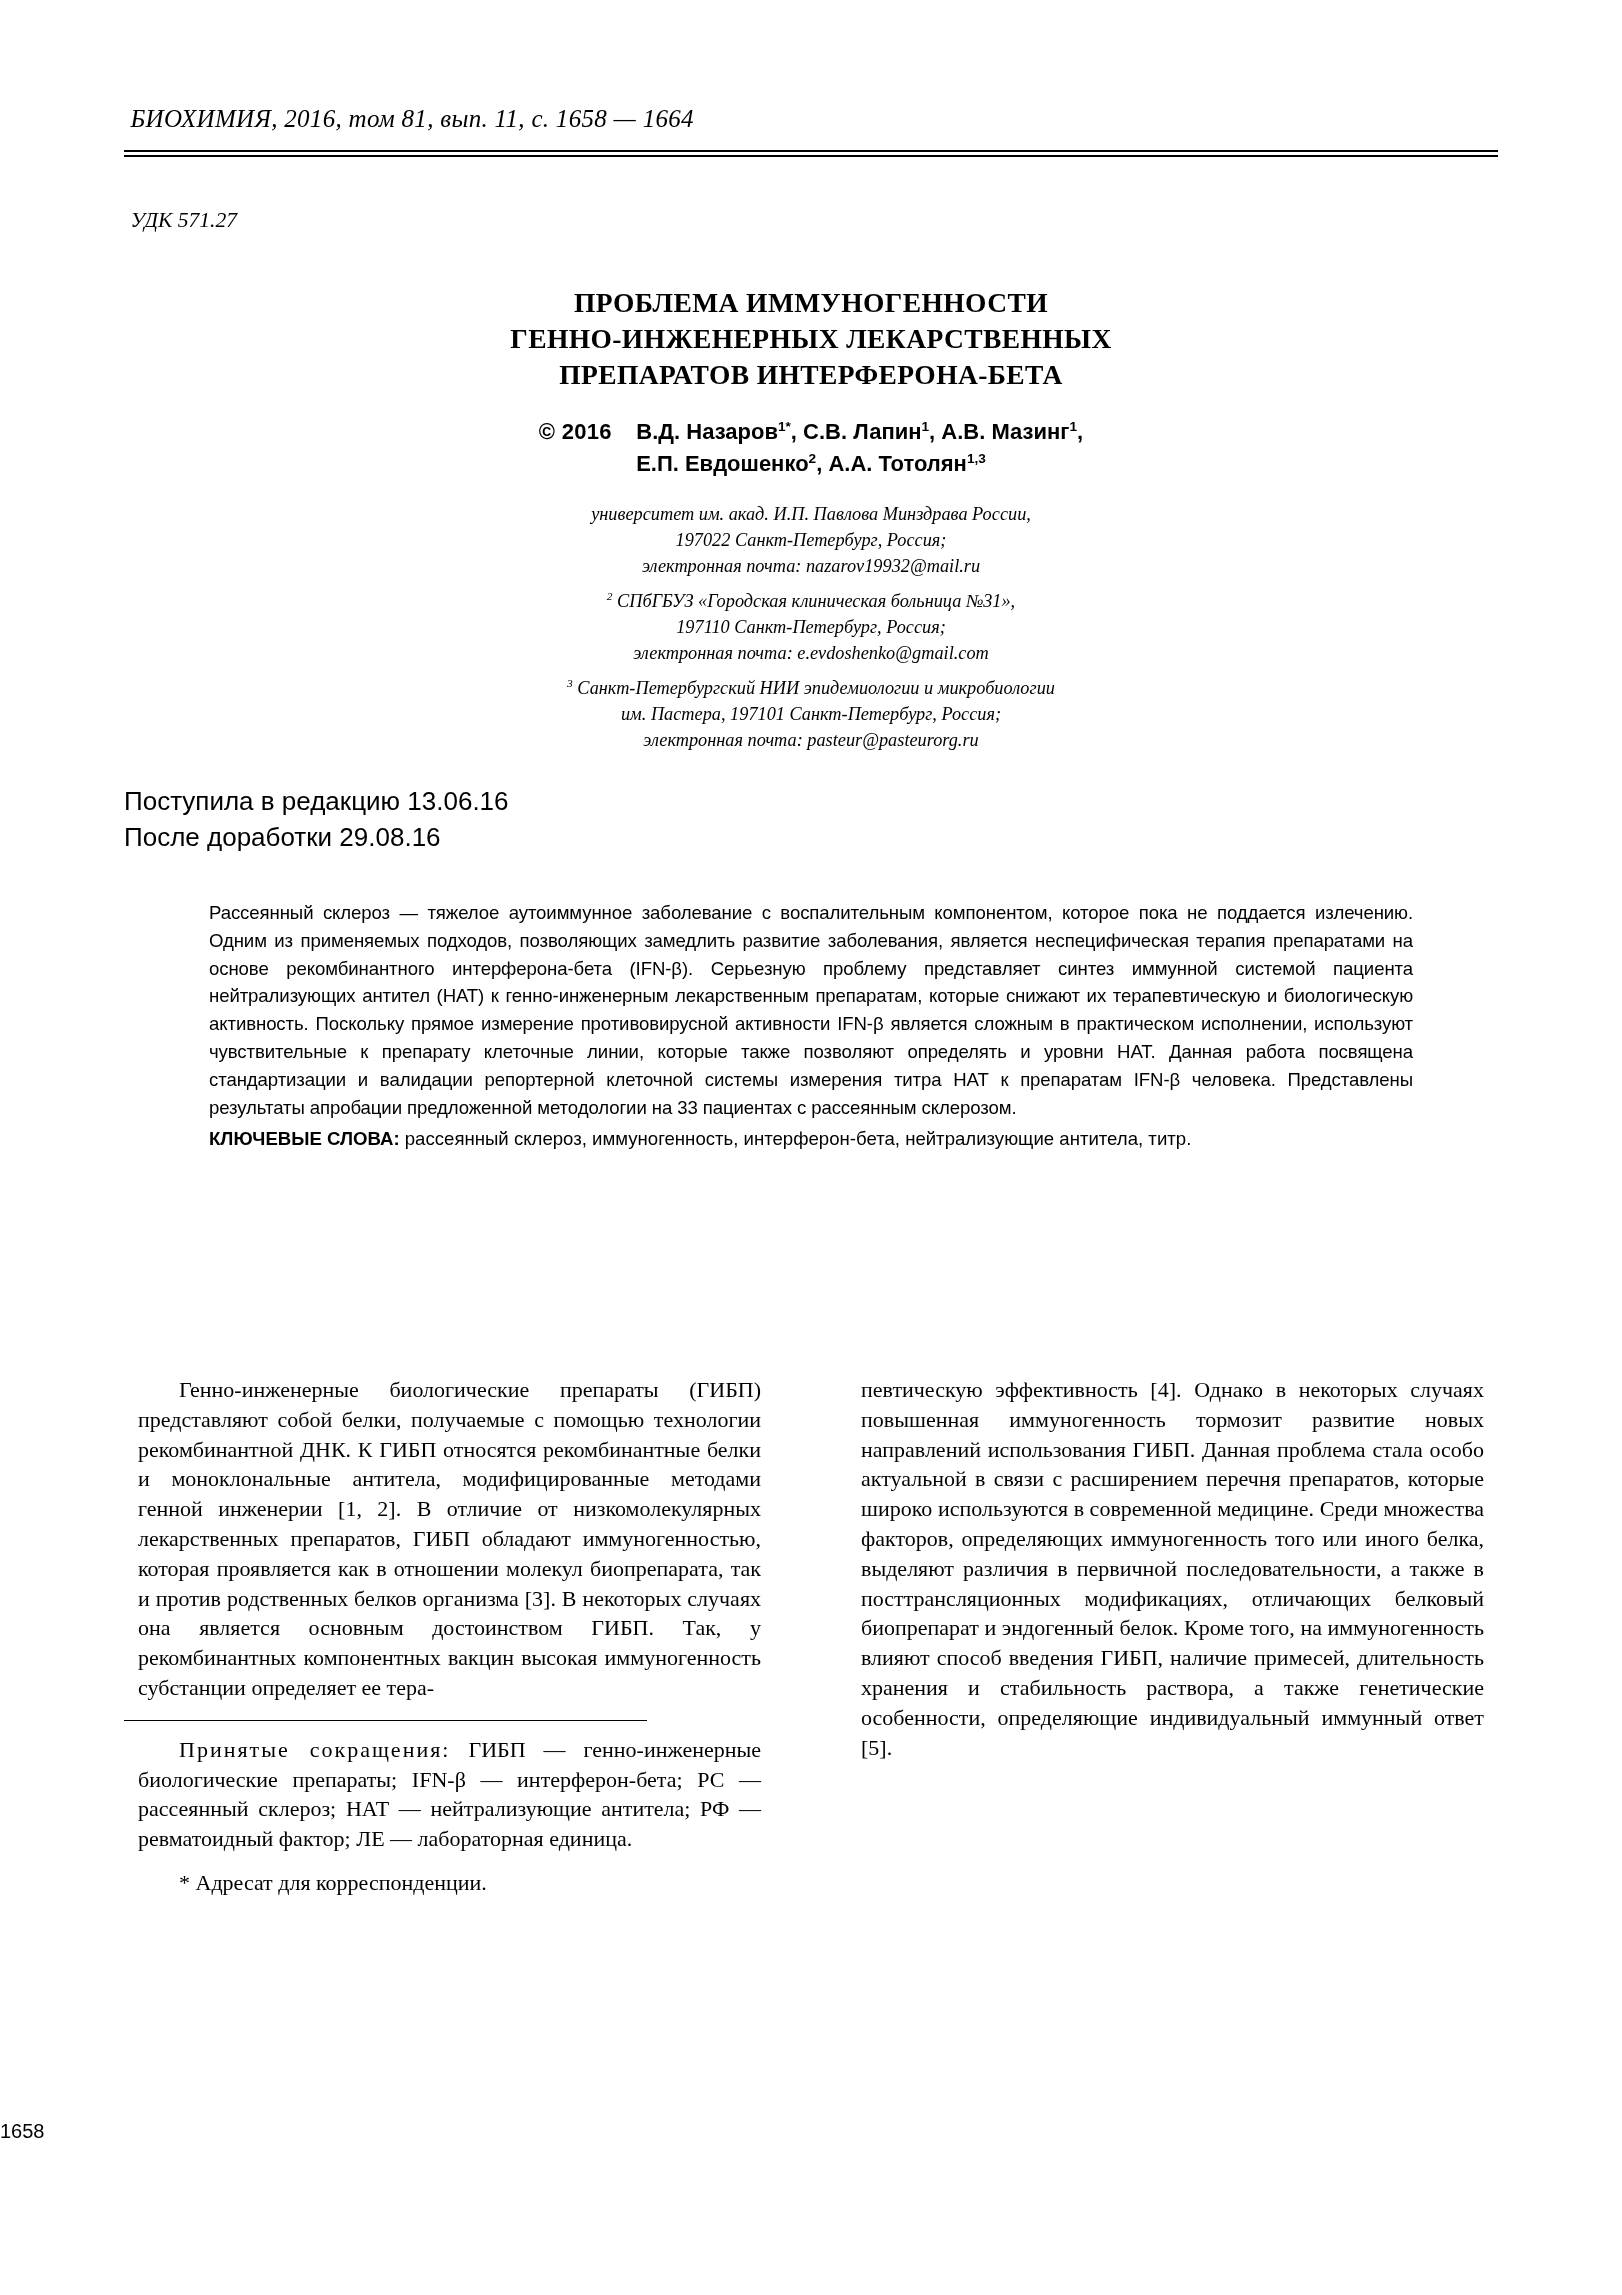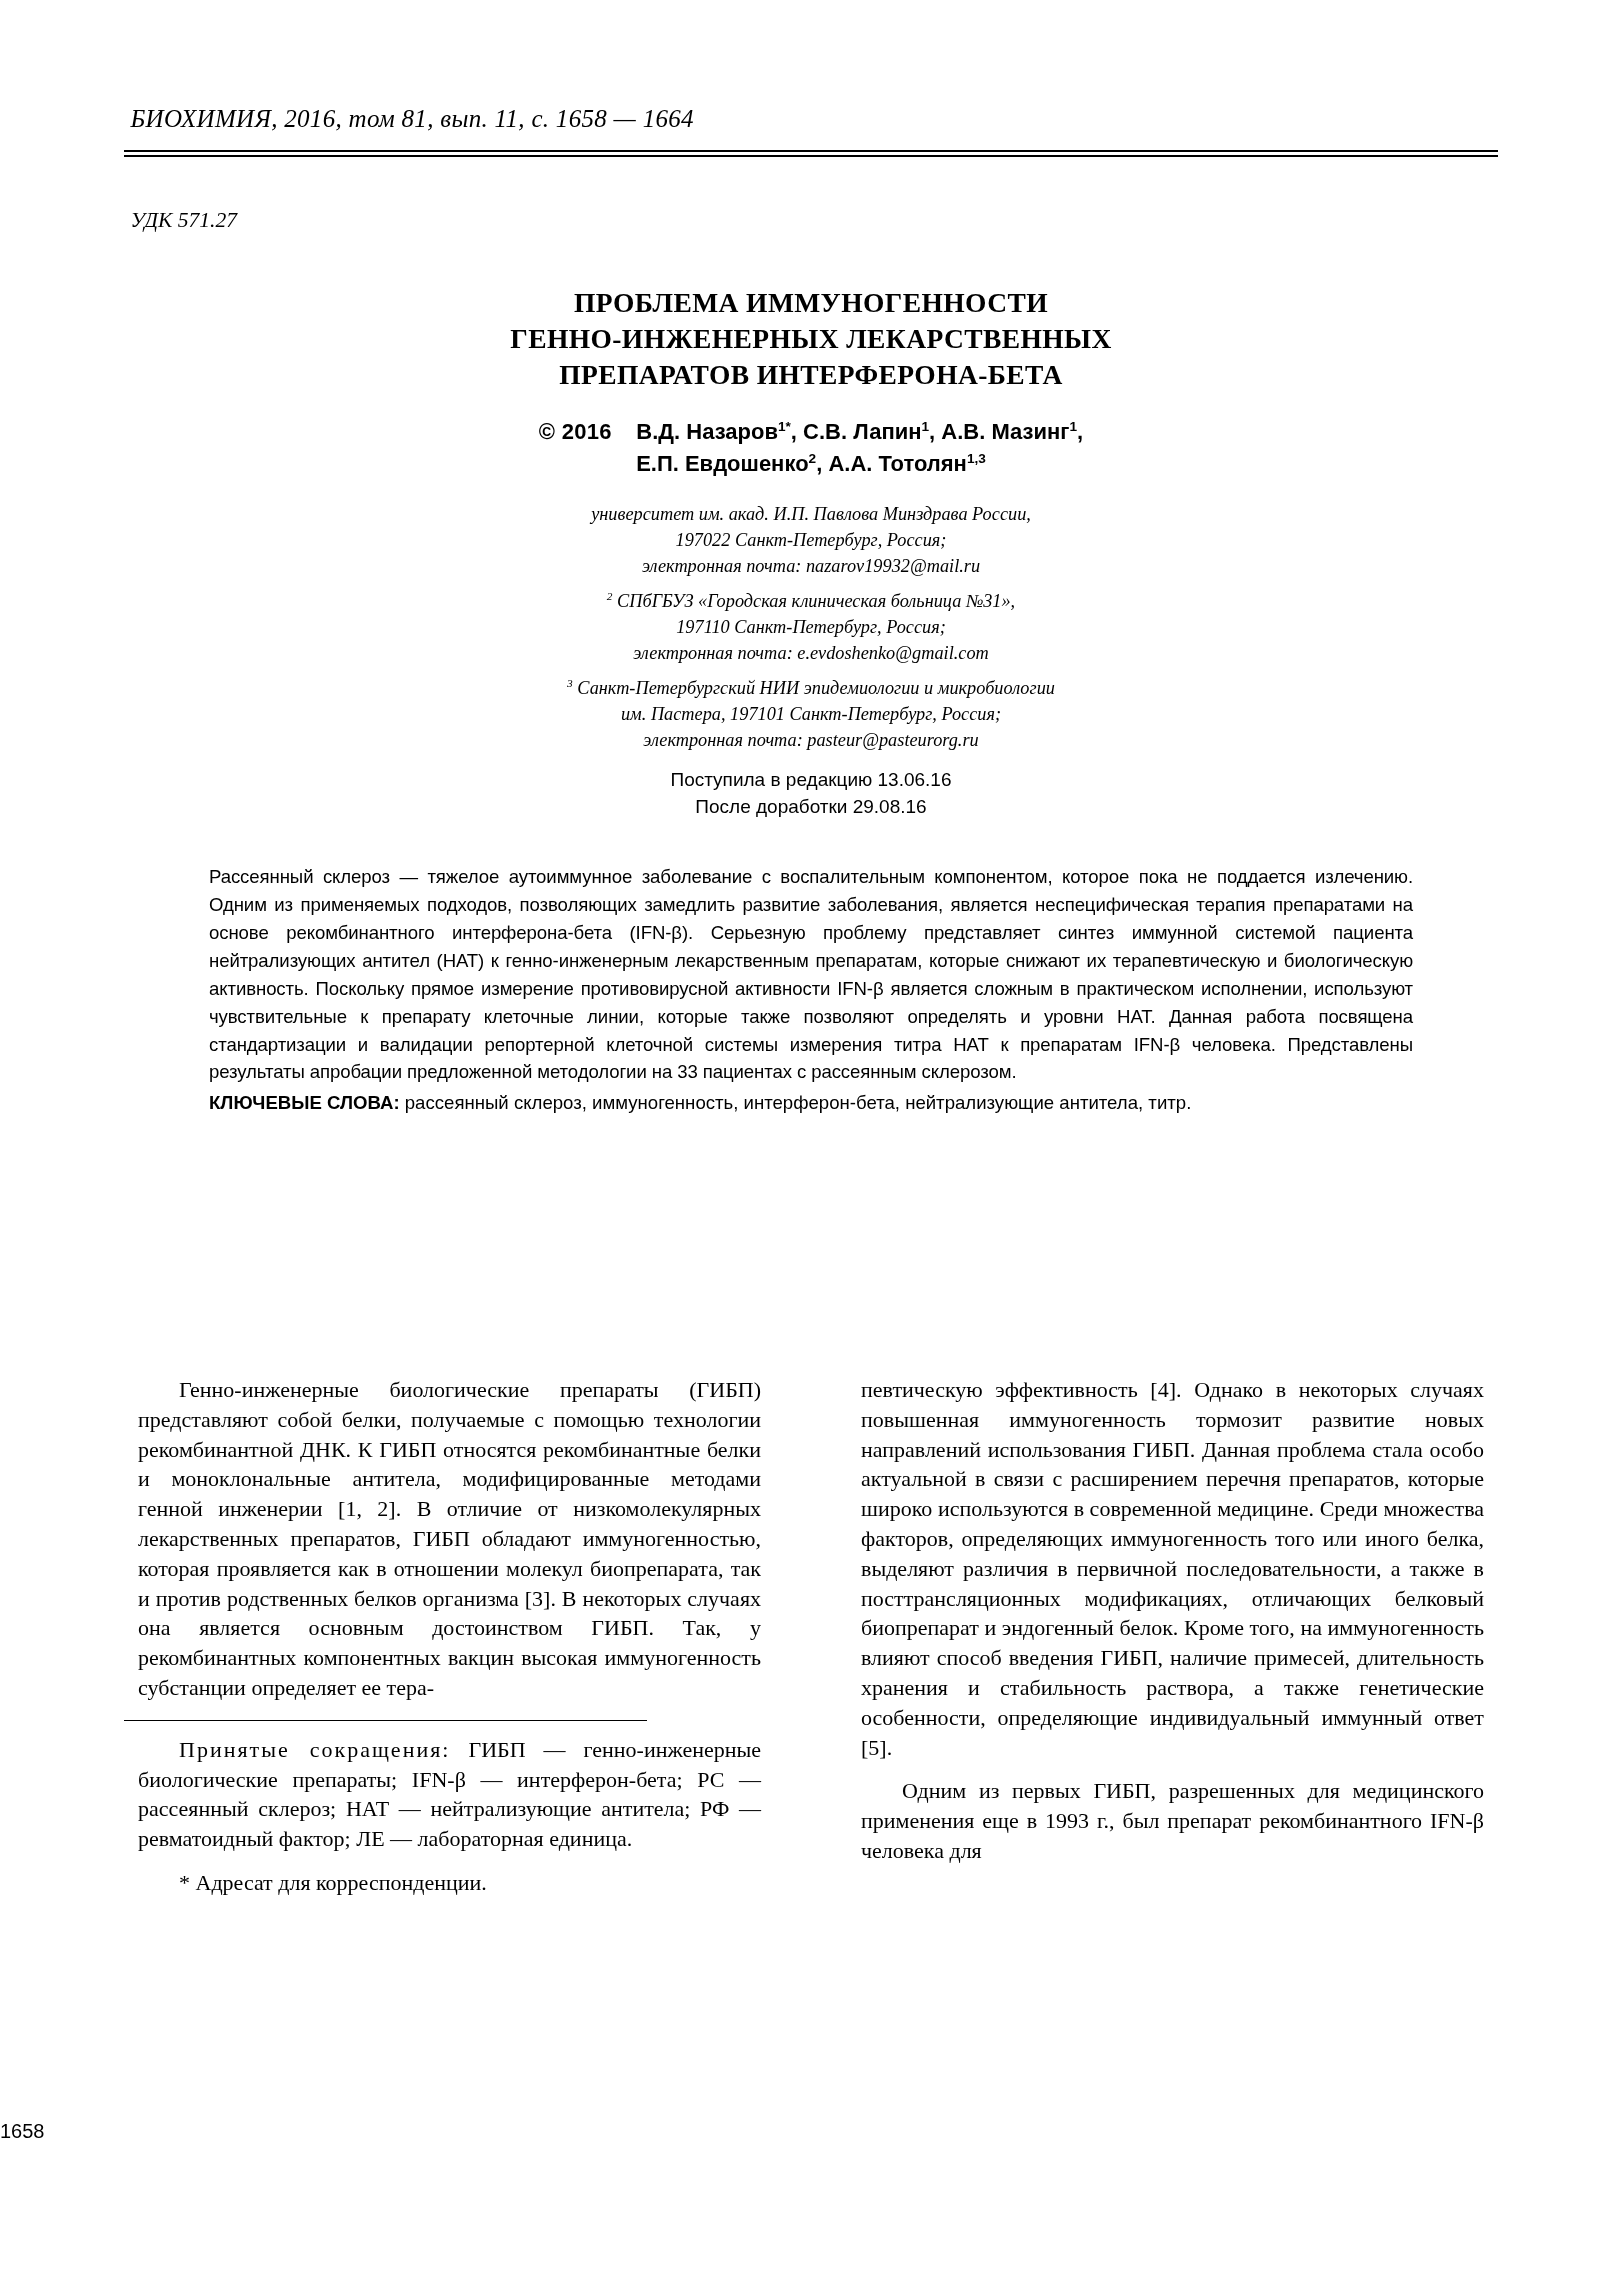--- a/index.html
+++ b/index.html
@@ -84,25 +84,24 @@
     font-family: "Liberation Serif", serif;
     font-style: italic;
     font-size: 18.3px;
     line-height: 1.42;
   }
   .affil-block { margin-bottom: 9.2px; }
   .affil-block:last-child { margin-bottom: 0; }
 
   
   .dates {
-    text-align: center;
-    font-family: "Liberation Sans", sans-serif;
-    font-size: 19px;
+    font-family: "Liberation Sans", sans-serif;
+    font-size: 26px;
     line-height: 1.40;
-    margin-top: 13px;
+    margin-top: 29px;
     margin-bottom: 43px;
   }
 
   
   .abstract-wrap {
     width: 1204px;
     margin: 0 auto;
   }
   .abstract {
     font-family: "Liberation Sans", sans-serif;
@@ -247,21 +246,20 @@
 
       <div class="footnote-rule"></div>
       <p class="footnote">
         <span class="spaced">Принятые сокращения:</span><span> ГИБП — генно-инженерные биологические препараты; IFN-β — интерферон-бета; РС — рассеянный склероз; НАТ — нейтрализующие антитела; РФ — ревматоидный фактор; ЛЕ — лабораторная единица.</span>
       </p>
       <p class="footnote-2">* Адресат для корреспонденции.</p>
     </div>
 
     <div class="col">
       <p class="noindent">певтическую эффективность [4]. Однако в некоторых случаях повышенная иммуногенность тормозит развитие новых направлений использования ГИБП. Данная проблема стала особо актуальной в связи с расширением перечня препаратов, которые широко используются в современной медицине. Среди множества факторов, определяющих иммуногенность того или иного белка, выделяют различия в первичной последовательности, а также в посттрансляционных модификациях, отличающих белковый биопрепарат и эндогенный белок. Кроме того, на иммуногенность влияют способ введения ГИБП, наличие примесей, длительность хранения и стабильность раствора, а также генетические особенности, определяющие индивидуальный иммунный ответ [5].</p>
-      <p>Одним из первых ГИБП, разрешенных для медицинского применения еще в 1993 г., был препарат рекомбинантного IFN-β человека для</p>
     </div>
 
   </div>
 
   <div class="page-number">1658</div>
 
 </div>
 
 
 </body></html>

